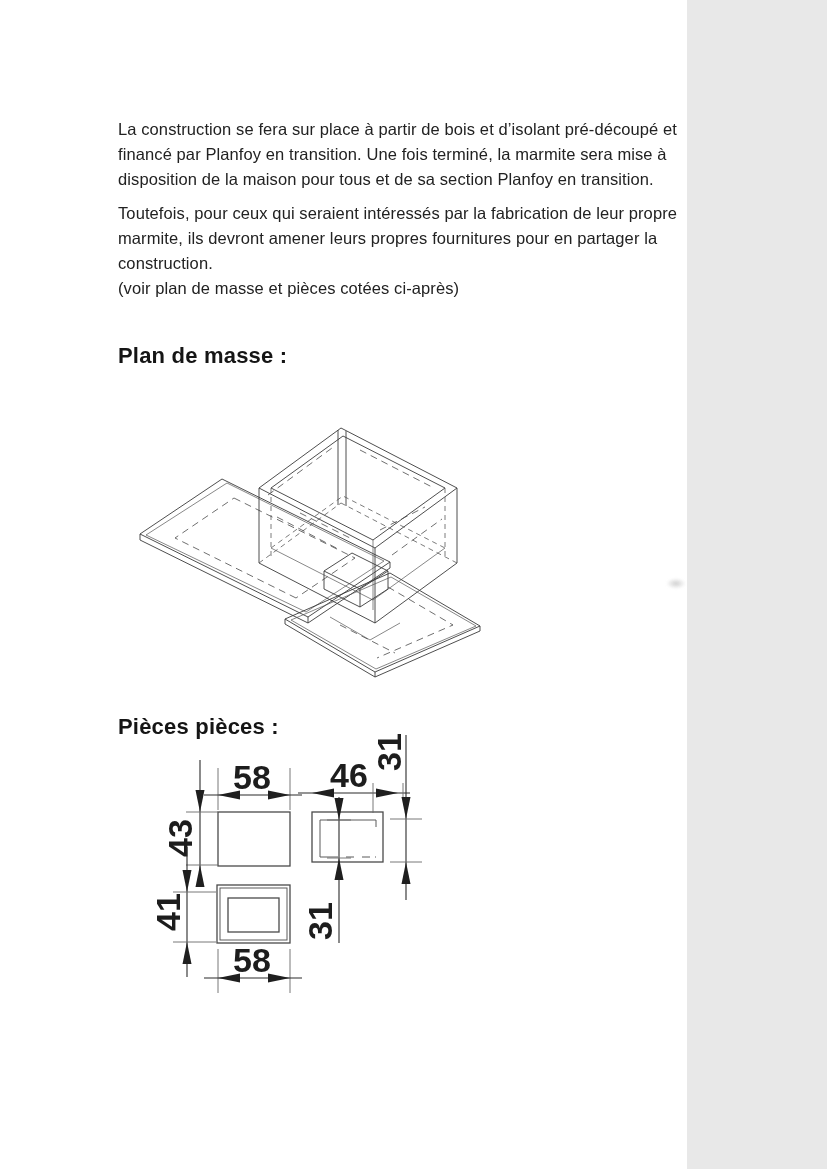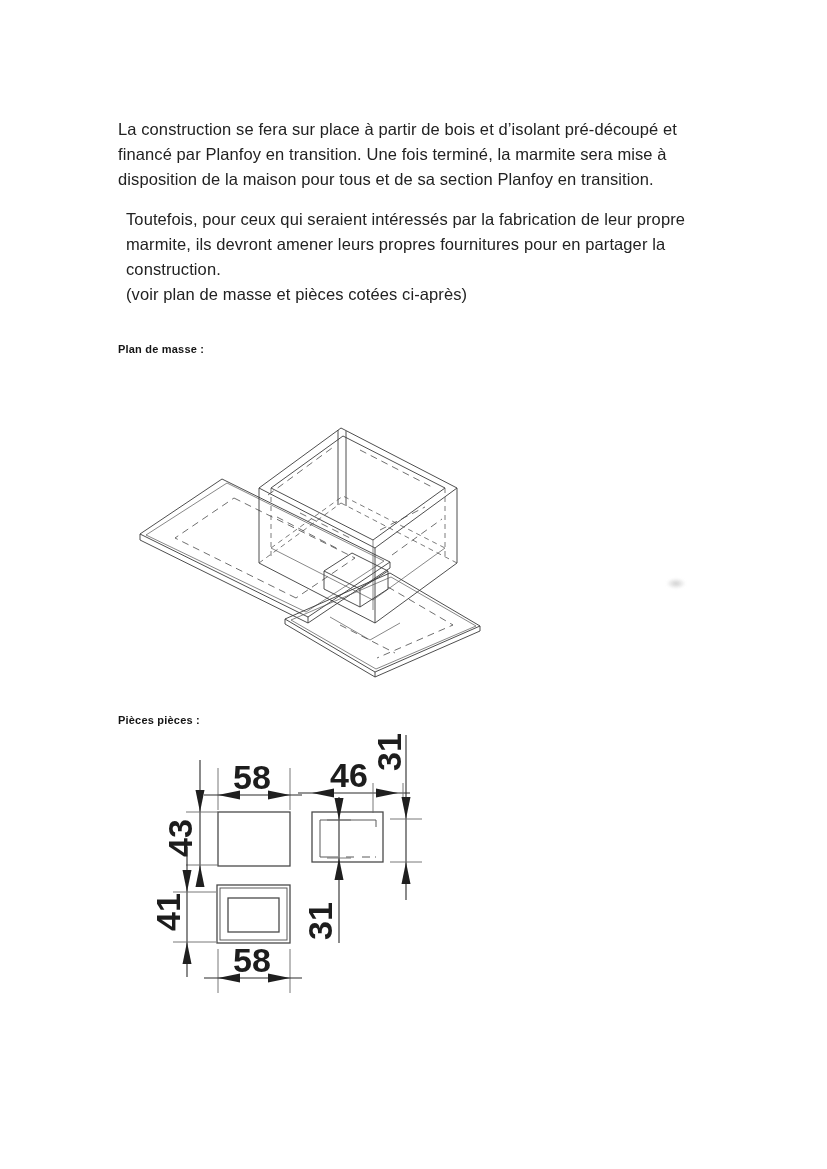--- a/index.html
+++ b/index.html
@@ -1,39 +1,39 @@
 <!DOCTYPE html>
 <html><head>
 <meta charset="utf-8">
 <style>
   html,body{margin:0;padding:0;background:#e8e8e8;}
   .page{
     position:relative;
-    width:827px;height:1169px;
+    width:687px;height:1169px;
     background:#ffffff;
     overflow:hidden;
     font-family:"Liberation Sans",sans-serif;
     color:#1f1f1f;
   }
   .body-text{
     position:absolute;
     left:118px;
     width:572px;
     font-size:16.5px;
     line-height:25px;
     white-space:pre-line;
     letter-spacing:0.1px;
     color:#222;
   }
   .para1{top:117px;}
-  .para2{top:207px;margin-left:8px;}
+  .para2{top:201px;}
   .heading{
     position:absolute;
     left:118px;
-    font-size:11px;
+    font-size:22px;
     font-weight:bold;
     color:#151515;
     letter-spacing:0.2px;
   }
   .h-plan{top:343px;}
   .h-pieces{top:714px;}
   svg{position:absolute;left:0;}
   .iso-svg{top:395px;}
   .dim-svg{top:715px;}
   .wire{stroke:#3a3a3a;stroke-width:0.9;fill:none;}

